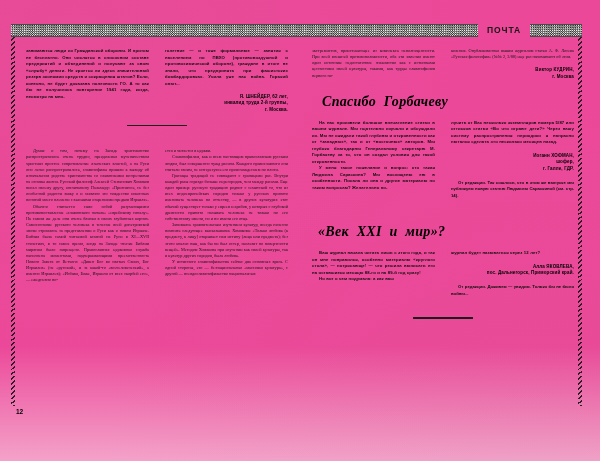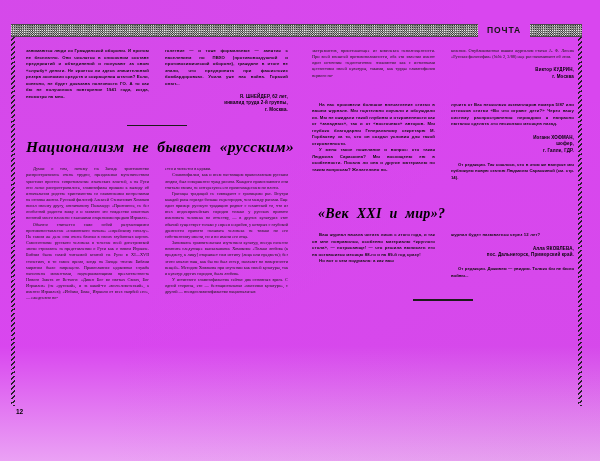--- a/index.html
+++ b/index.html
@@ -12,21 +12,21 @@
     height: 461px;
     overflow: hidden;
     font-family: "Liberation Serif", serif;
     position: relative;
   }
 
   
   .page {
     position: absolute;
     inset: 0;
-    background: #d946ef;
+    background: #ec4899;
   }
 
   
   .scan-tint {
     position: absolute;
     inset: 0;
     pointer-events: none;
     background:
       radial-gradient(ellipse at 12% 8%, rgba(140,140,130,.055), rgba(0,0,0,0) 55%),
       radial-gradient(ellipse at 88% 96%, rgba(140,140,130,.05), rgba(0,0,0,0) 58%),
@@ -233,23 +233,20 @@
             <div>инвалид труда 2-й группы,</div>
             <div>г. Москва.</div>
           </div>
         </div>
       </div>
 
       <div class="sp12"></div>
       <div class="short-rule thick"></div>
       <div class="sp12"></div>
 
-      <div style="text-align:center;">
-        <span class="headline h-wide">Национализм не бывает «русским»</span>
-      </div>
 
       <div class="sp10"></div>
 
       <div class="cols">
         <div class="col">
           <p class="bt">Думая о том, почему на Западе христианство распространялось очень трудно, преодолевая мученичеством христиан простое сопротивление языческих властей, а на Руси оно легко распространилось, славянофилы пришли к выводу об изначальном родстве христианства со славянскими воззрениями на основы жизни. Русский философ Алексей Степанович Хомяков писал своему другу, англичанину Пальмеру: «Признаюсь, не без особенной радости вижу я и заявляю это тождество исконных понятий моего племени с высшими озарениями предков Израиля».</p>
           <p class="bt">Обычно считается само собой разумеющимся противопоставление «славянского начала» «еврейскому началу». На самом же деле они очень близки в своих глубинных корнях. Самосознание русского человека в течение всей допетровской эпохи строилось за представлении о Руси как о новом Израиле. Библия была самой читаемой книгой на Руси в XI—XVII столетиях, в то самое время, когда на Западе чтение Библии мирянам было запрещено. Православная церковная служба наполнена моментами, подчеркивающими преемственность Нового Завета от Ветхого: «Дивен Бог во святых Своих, Бог Израилев» (не «русский», и за какой-то «всечеловеческий», а именно Израилев); «Избави, Боже, Израиля от всех скорбей его», — ежедневно по-</p>
         </div>
         <div class="col">
           <p class="bt noind">ется и читается в церкви.</p>
@@ -271,20 +268,23 @@
           <p class="bt noind">коления. Опубликованная вашим журналом статья А. Ф. Лосева «Русская философия» (№№ 2, 3/88) еще раз напоминают об этом.</p>
           <div class="sig">
             <div>Виктор КУДРИН,</div>
             <div>г. Москва</div>
           </div>
         </div>
       </div>
 
       <div class="sp12"></div>
 
+      <div style="text-align:left; padding-left:10px;">
+        <span class="headline h-mid">Спасибо Горбачеву</span>
+      </div>
 
       <div class="sp10"></div>
 
       <div class="cols">
         <div class="col">
           <p class="bt sans">На нас произвели большое впечатление статьи в вашем журнале. Мы тщательно изучали и обсуждали их. Мы не ожидали такой глубины и откровенности как от «западных», так и от «восточных» авторов. Мы глубоко благодарны Генеральному секретарю М. Горбачеву за то, что он создал условия для такой откровенности.</p>
           <p class="bt sans">У меня такое пожелание и вопрос: кто такая Людмила Сараскина? Мы восхищены ею в особенности. Писала ли она и другие материалы по таким вопросам? Желательно по-</p>
         </div>
         <div class="col">
           <p class="bt sans noind">лучить от Вас несколько экземпляров номера 5/87 или оттисков статьи «Во что играют дети?» Через нашу систему распространения периодики я напрасно пытался сделать это несколько месяцев назад.</p>

